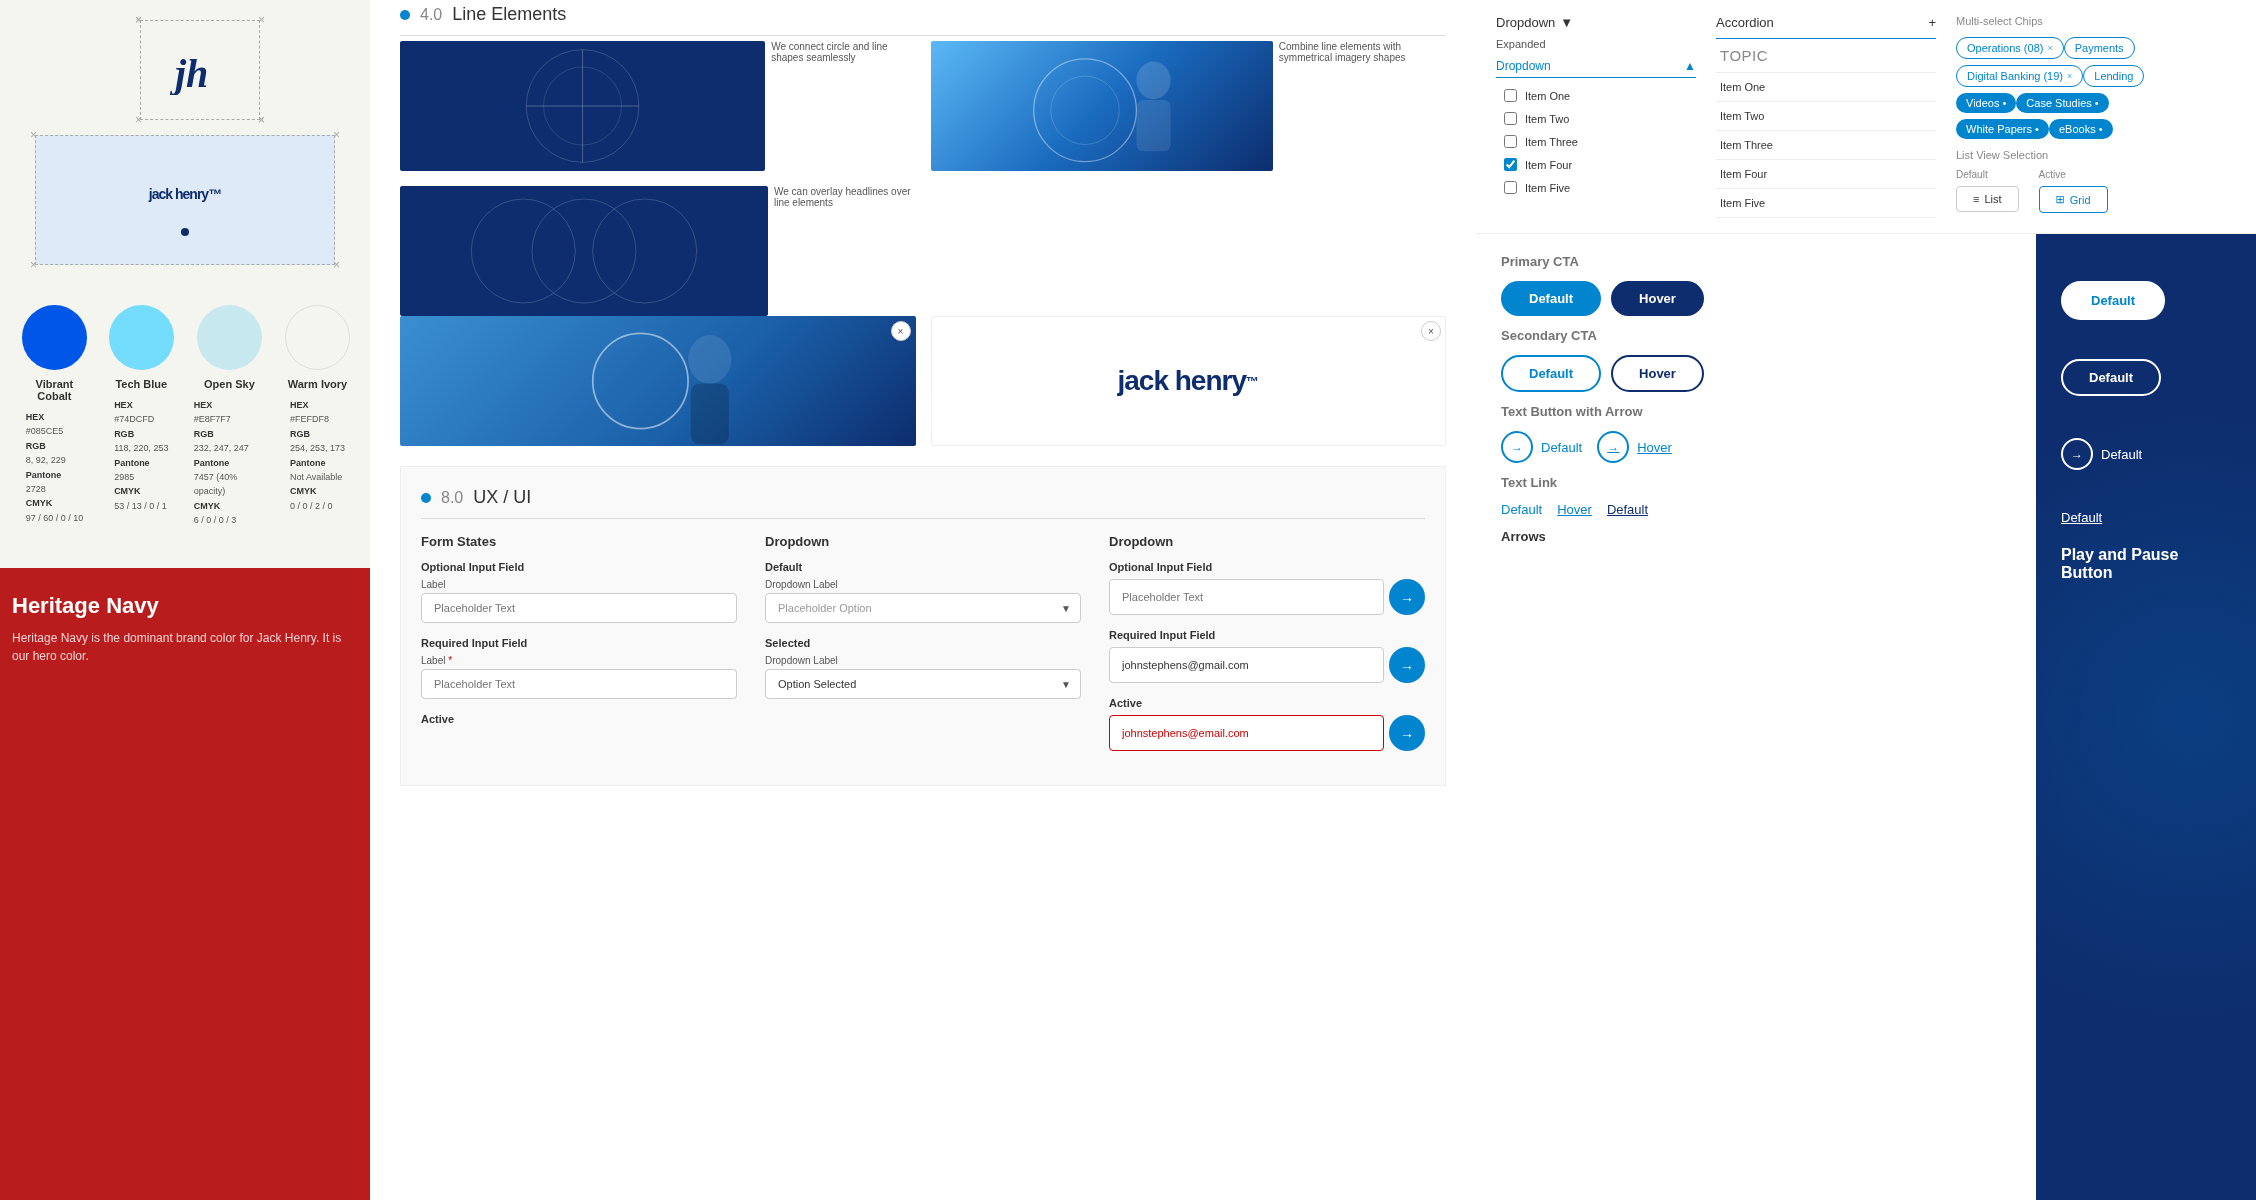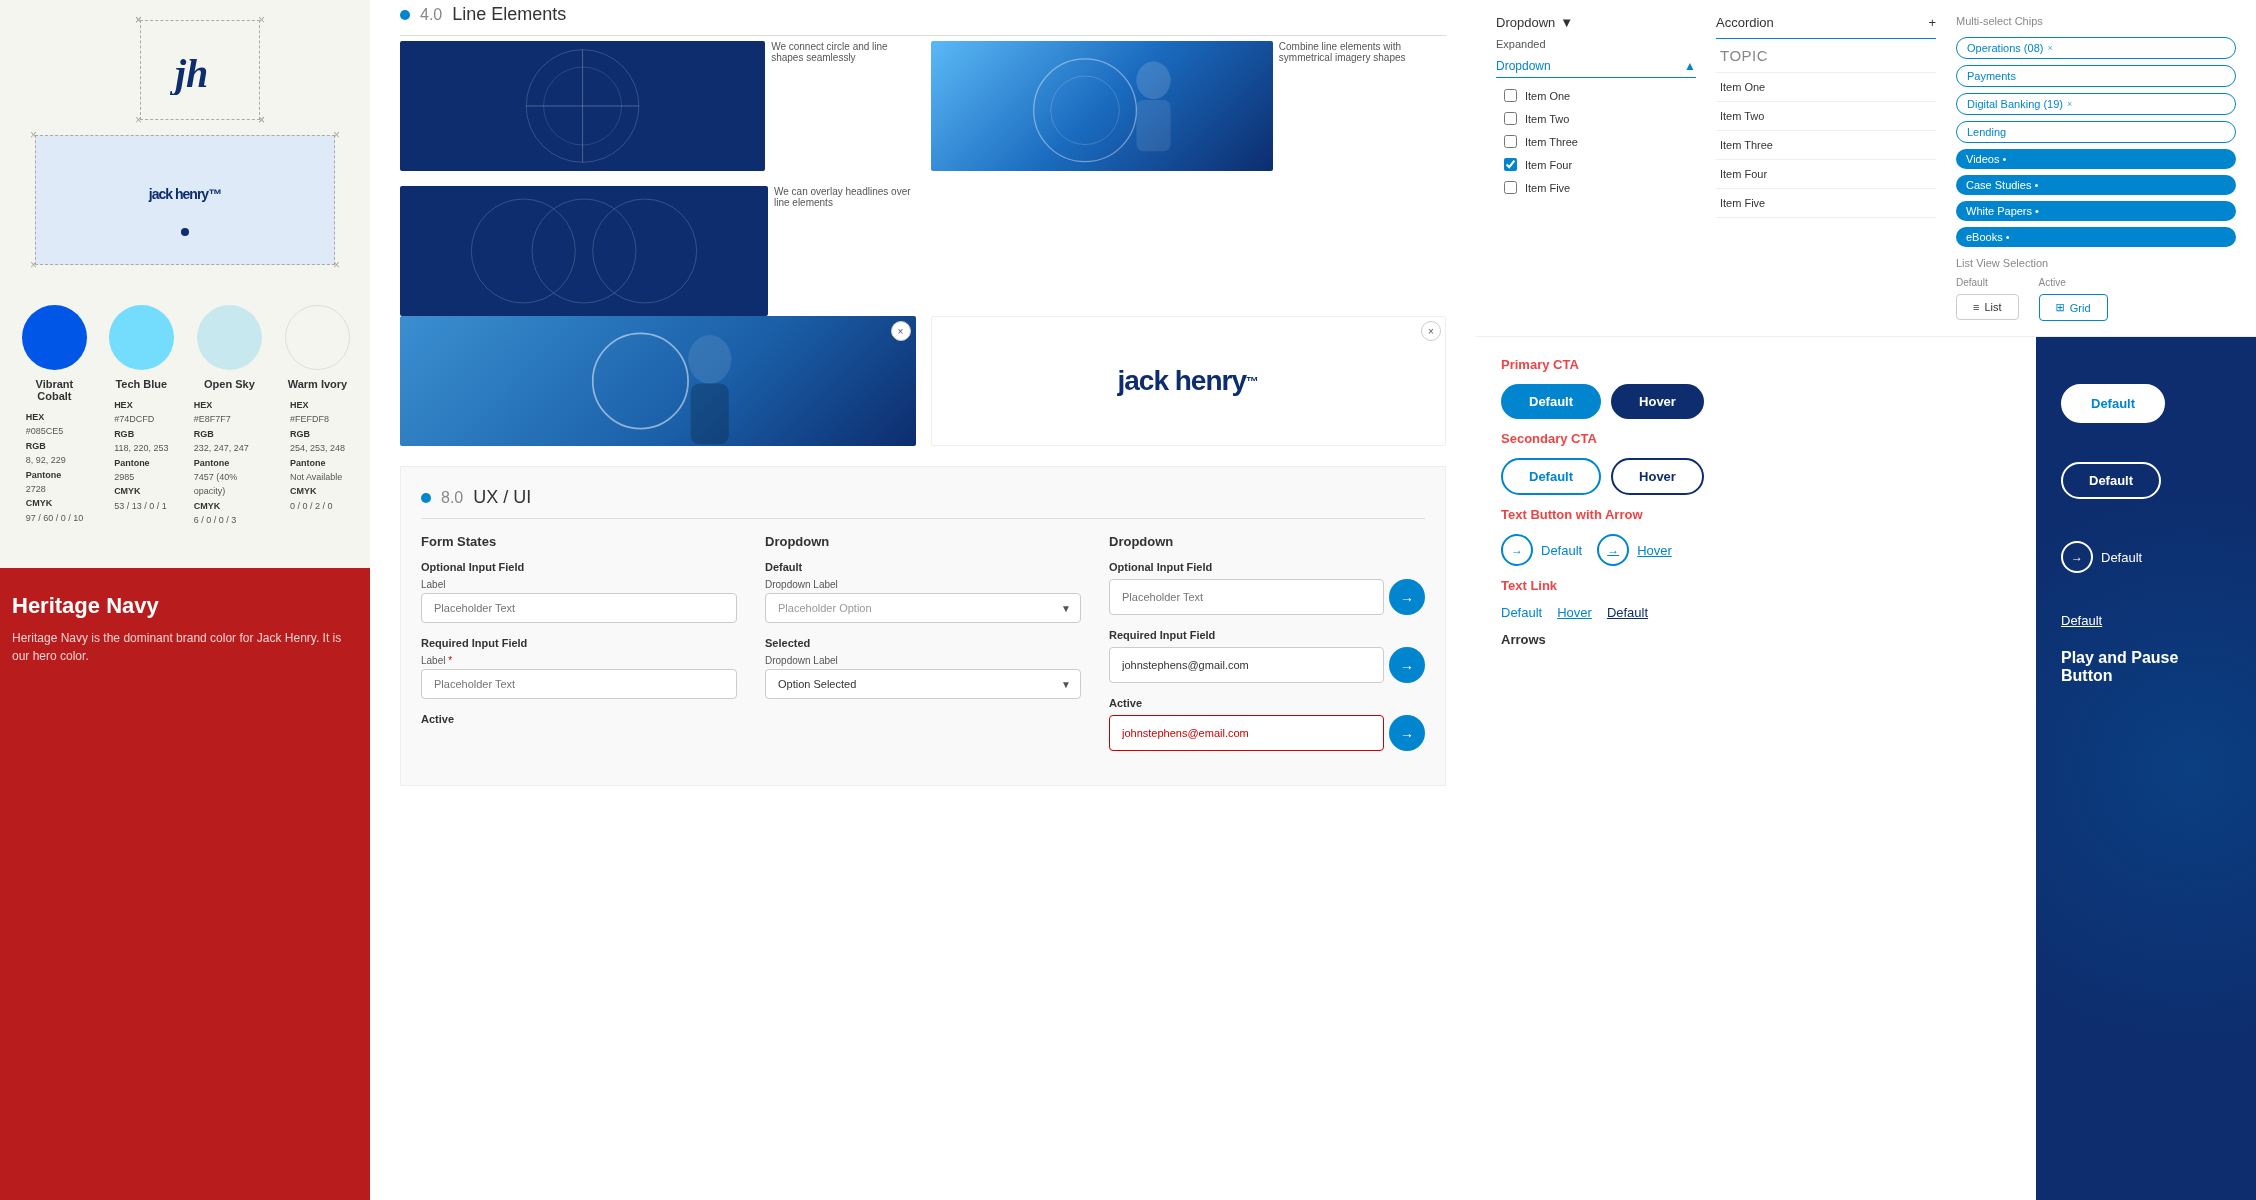--- a/index.html
+++ b/index.html
@@ -474,23 +474,22 @@
 
     .chips-title {
       font-size: 11px;
       color: #888;
       margin-bottom: 10px;
     }
 
     .chips-row {
       display: flex;
       flex-wrap: wrap;
-      gap: 6px;
+      gap: 0;
       margin-bottom: 6px;
-      flex-direction: column;
     }
 
     .chip {
       padding: 4px 10px;
       border-radius: 20px;
       font-size: 11px;
       display: flex;
       align-items: center;
       gap: 4px;
       cursor: pointer;
@@ -572,21 +571,21 @@
     .cta-dark {
       background: #0d2d6e;
       padding: 20px 25px;
       width: 220px;
       background-image: radial-gradient(circle at 70% 50%, rgba(0,133,206,0.2) 0%, transparent 60%);
     }
 
     .cta-section-title {
       font-size: 13px;
       font-weight: 600;
-      color: #ef4444;
+      color: #737373;
       margin-bottom: 12px;
     }
 
     .cta-section-title.dark {
       color: white;
     }
 
     .cta-row {
       display: flex;
       gap: 10px;
@@ -835,21 +834,21 @@
           </div>
         </div>
 
         <div class="color-swatch">
           <div class="swatch-circle" style="background:#f5f5f0; border:1px solid #ddd;"></div>
           <div class="swatch-name">Warm Ivory</div>
           <div class="swatch-details">
             <div><span class="label">HEX</span></div>
             <div>#FEFDF8</div>
             <div><span class="label">RGB</span></div>
-            <div>254, 253, 248</div>
+            <div>254, 253, 173</div>
             <div><span class="label">Pantone</span></div>
             <div>Not Available</div>
             <div><span class="label">CMYK</span></div>
             <div>0 / 0 / 2 / 0</div>
           </div>
         </div>
       </div>
     </div>
 
     <div class="heritage-navy">

